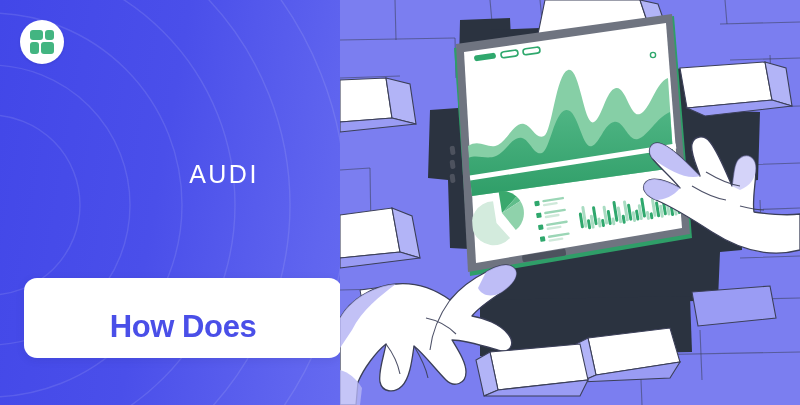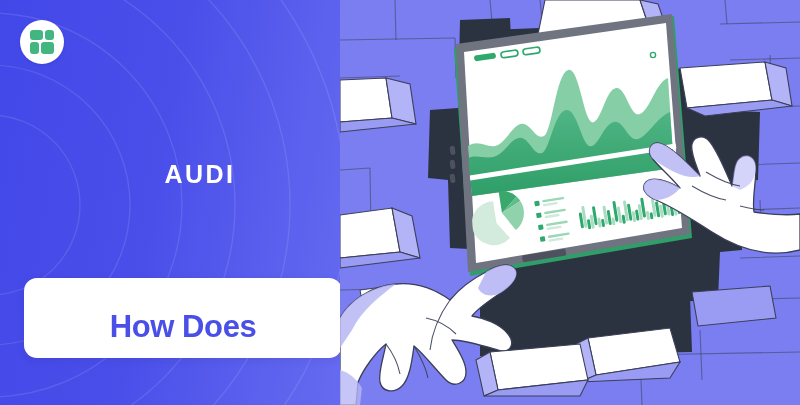--- a/index.html
+++ b/index.html
@@ -15,22 +15,22 @@
   .logo{position:absolute;left:20px;top:20px;width:44px;height:44px;border-radius:50%;
     background:#ffffff;box-shadow:0 1px 3px rgba(20,20,80,.12);}
   .logo-grid{position:absolute;left:10px;top:10px;width:24px;height:24px;}
   .lg{position:absolute;background:#43b581;border-radius:3px;}
   .lg.tl{left:0;top:0;width:13px;height:10px;}
   .lg.tr{left:15px;top:0;width:9px;height:10px;}
   .lg.bl{left:0;top:12px;width:9px;height:12px;}
   .lg.br{left:11px;top:12px;width:13px;height:12px;}
 
   .brand{position:absolute;left:0;top:160px;width:400px;text-align:center;
-    color:#ffffff;font-weight:bold;font-size:25px;letter-spacing:2.5px;
-    font-family:"Liberation Sans",sans-serif;}
+    color:#ffffff;font-weight:normal;font-size:25px;letter-spacing:2.5px;
+    font-family:"Liberation Sans",sans-serif;padding-left:24px;}
 
   .title-card{position:absolute;left:24px;top:278px;width:318px;height:80px;
     background:#ffffff;border-radius:13px;
     display:flex;align-items:center;justify-content:center;
     box-shadow:0 2px 8px rgba(30,30,90,.10);}
   .title-card .headline{color:#4a4fe8;font-weight:bold;font-size:31px;line-height:1.02;
     text-align:center;font-family:"Liberation Sans",sans-serif;letter-spacing:-0.4px;margin-top:17px;}
   .title-card .headline .l2{display:block;}
 
   

